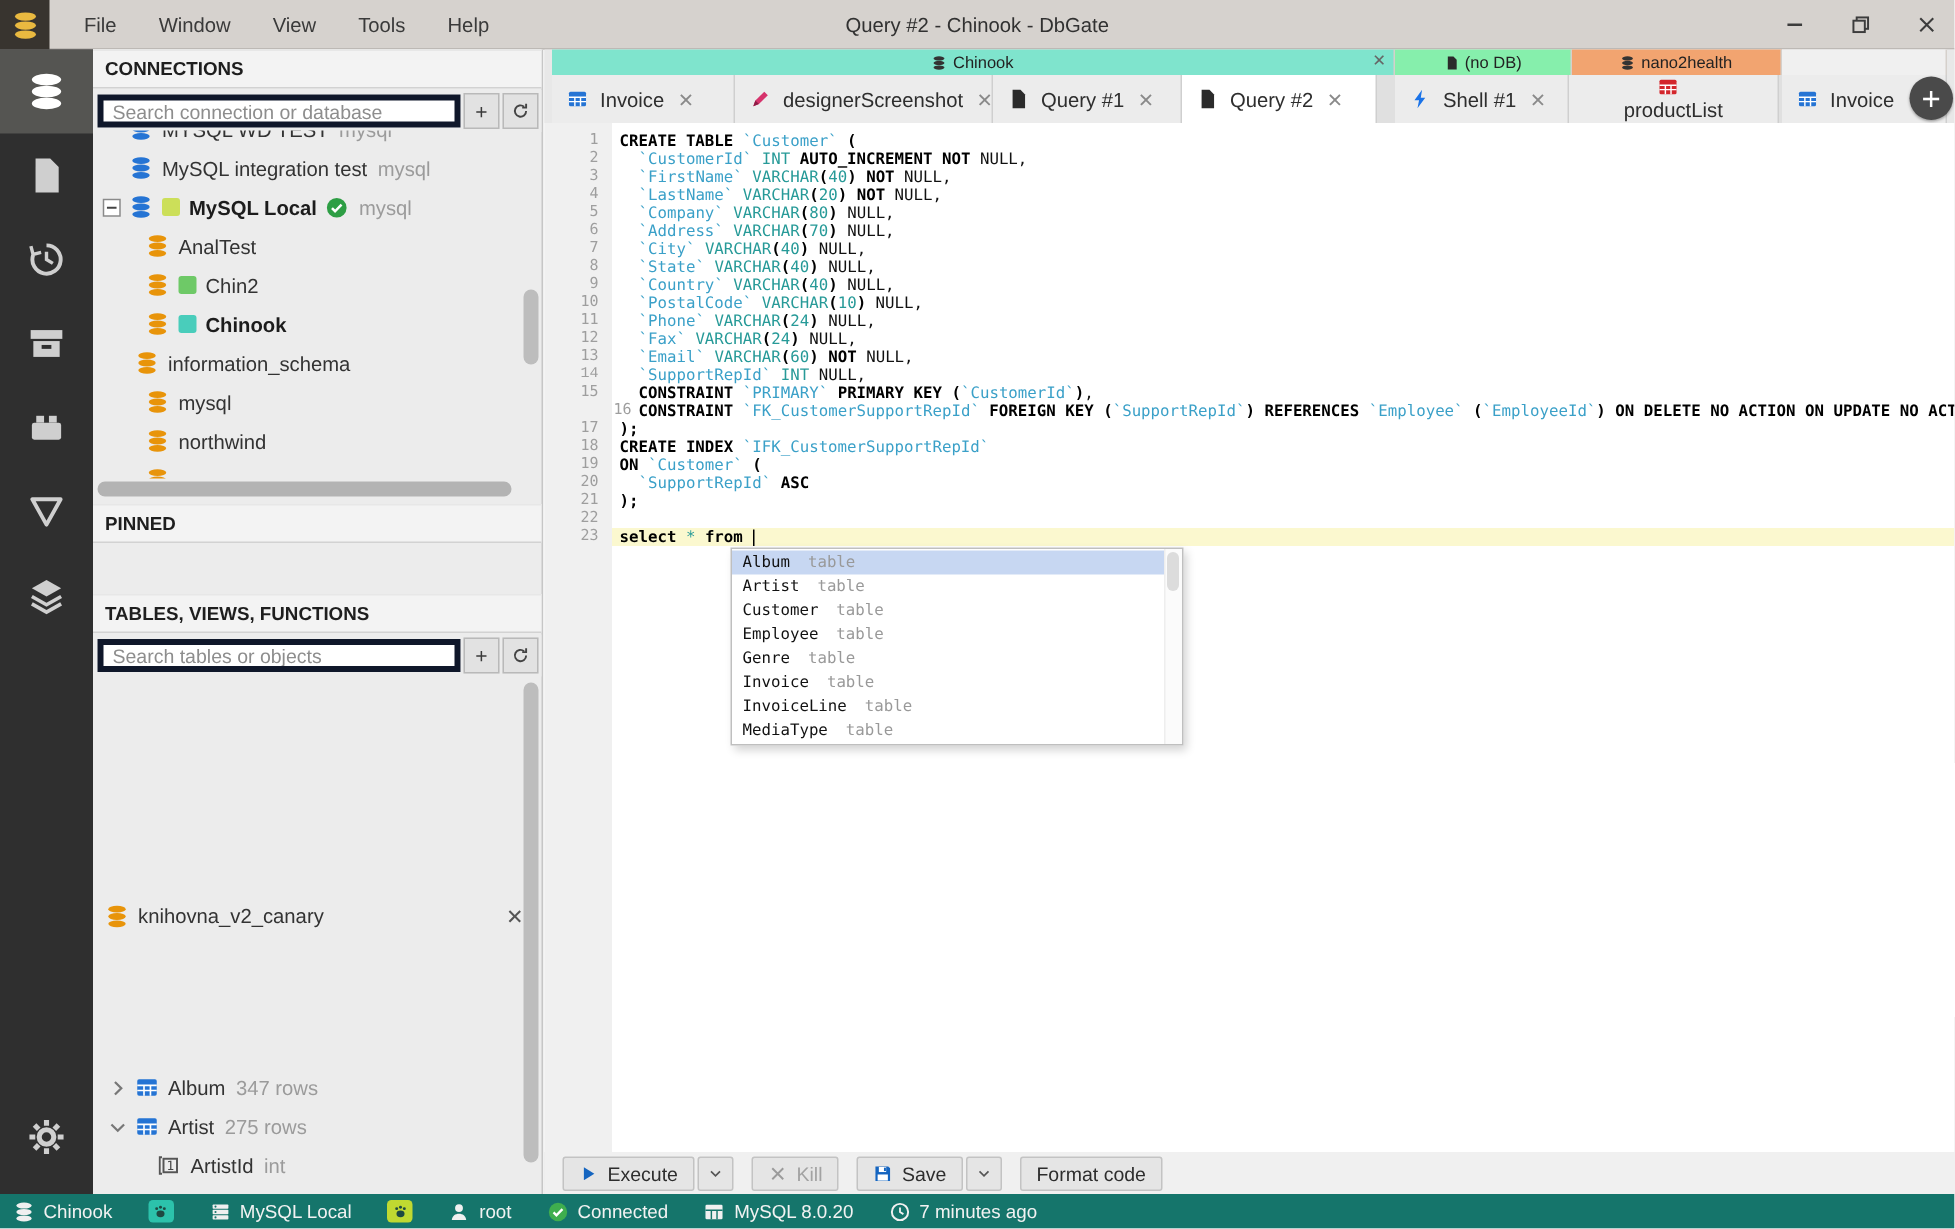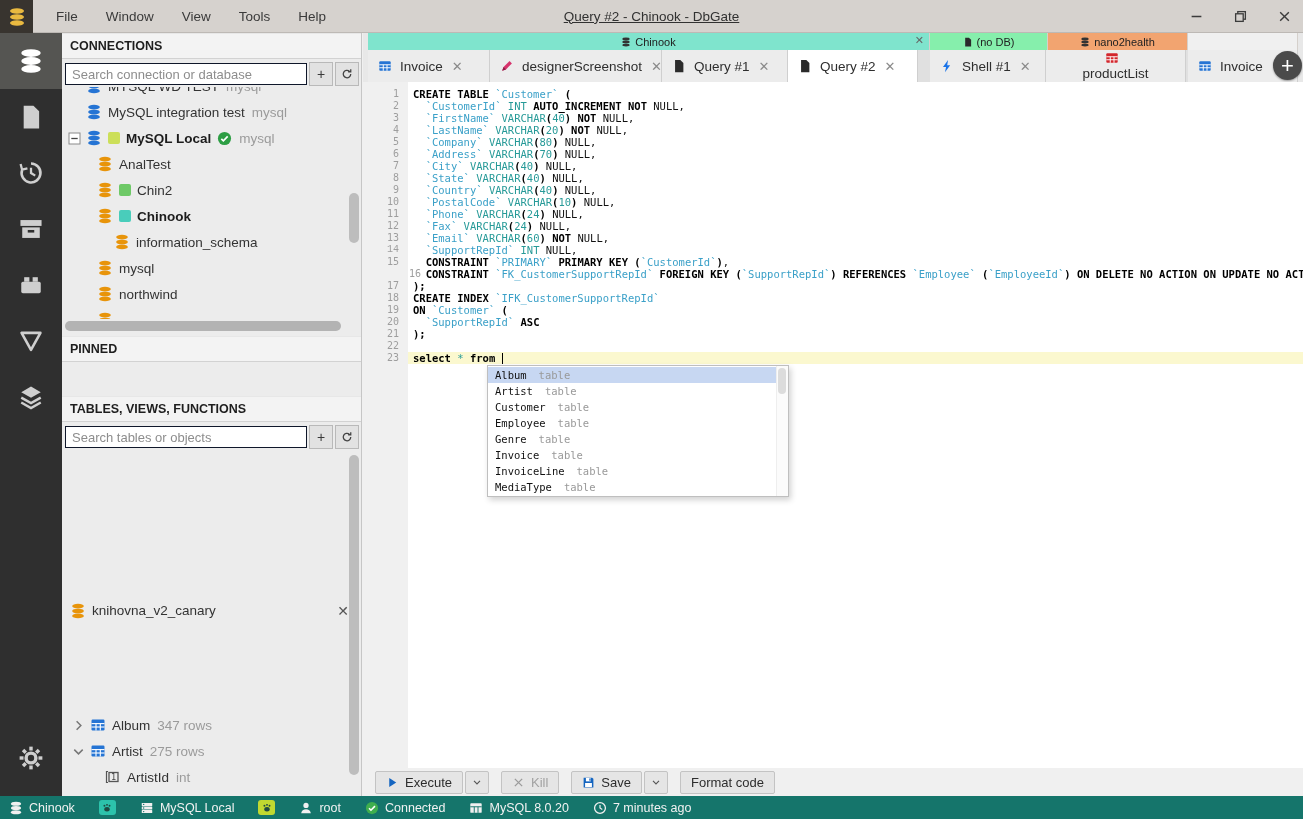--- a/index.html
+++ b/index.html
@@ -8,36 +8,36 @@
   .abs{position:absolute;}
   svg{display:block;}
 
   
   #titlebar{position:absolute;left:0;top:0;width:1303px;height:33px;background:#d6d2ce;
     border-bottom:1px solid #bdb9b5;display:flex;align-items:center;}
   #app-corner{position:absolute;left:0;top:0;width:33px;height:33px;background:#38342f;
     display:flex;align-items:center;justify-content:center;}
   #menubar{display:flex;margin-left:44px;gap:4px;}
   .menu-item{padding:3px 12px;font-size:13.5px;color:#3a3a3a;border-radius:3px;cursor:default;}
-  #win-title{position:absolute;left:0;right:0;text-align:center;font-size:13.5px;color:#313131;pointer-events:none;text-decoration:underline;}
+  #win-title{position:absolute;left:0;right:0;text-align:center;font-size:13.5px;color:#313131;pointer-events:none;}
   #win-controls{position:absolute;right:10px;top:0;height:33px;display:flex;align-items:center;gap:26px;}
   .win-btn{width:18px;height:18px;display:flex;align-items:center;justify-content:center;color:#3c3c3c;font-size:15px;}
 
   
   #rail{position:absolute;left:0;top:33px;width:62px;height:763px;background:#2f2f2f;}
   .rail-item{width:62px;height:56px;display:flex;align-items:center;justify-content:center;color:#cfcfcf;}
   .rail-item.active{background:#555552;color:#fff;}
   .rail-item.bottom{position:absolute;bottom:10px;left:0;}
 
   
   #leftpanel{position:absolute;left:62px;top:33px;width:300px;height:763px;background:#ececec;border-right:1px solid #c6c6c6;}
   .widget-header{background:#f3f3f3;border-top:1px solid #e7e7e7;border-bottom:1px solid #d2d2d2;
     font-size:12.5px;font-weight:700;color:#1e1e1e;padding-left:8px;display:flex;align-items:center;}
   .search-row{display:flex;align-items:center;background:#ececec;padding:2px 2px 2px 3px;}
-  .search-input{flex:1;height:22px;border:1px solid #0f172a;background:#fff;font-size:13px;padding:2px 6px;
+  .search-input{flex:1;height:22px;border:4px solid #0f172a;background:#fff;font-size:13px;padding:2px 6px;
     font-family:"Liberation Sans",sans-serif;color:#333;outline:none;}
   .search-input::placeholder{color:#8d8d8d;}
   .sq-btn{width:24px;height:24px;margin-left:2px;background:#e2e2e2;border:1px solid #b9b9b9;
     display:flex;align-items:center;justify-content:center;font-size:14px;color:#3a3a3a;}
   .tree{position:relative;overflow:hidden;}
   .tree-row{height:26px;display:flex;align-items:center;font-size:13.5px;color:#333;white-space:nowrap;}
   .tree-row .lbl.bold{font-weight:700;color:#1c1c1c;}
   .tree-row .secondary{color:#9b9b9b;margin-left:7px;}
   .expander{width:15px;height:15px;margin-right:4px;display:flex;align-items:center;justify-content:center;flex:none;}
   .t-icon{width:16px;height:16px;margin-right:6px;flex:none;display:flex;align-items:center;justify-content:center;}
@@ -322,21 +322,21 @@
             <g fill="#e8940a">
               <ellipse cx="8" cy="3.1" rx="5.8" ry="2.3"></ellipse>
               <ellipse cx="8" cy="8" rx="5.8" ry="2.3"></ellipse>
               <ellipse cx="8" cy="12.9" rx="5.8" ry="2.3"></ellipse>
             </g>
           </svg>
         </span>
         <span class="swatch" style="background:#49cdbb"></span>
         <span class="lbl bold">Chinook</span>
       </div>
-      <div class="tree-row" style="padding-left: 52px;">
+      <div class="tree-row" style="padding-left: 28px;">
         <span class="t-icon">
           <svg width="16" height="16" viewBox="0 0 16 16">
             <g fill="#e8940a">
               <ellipse cx="8" cy="3.1" rx="5.8" ry="2.3"></ellipse>
               <ellipse cx="8" cy="8" rx="5.8" ry="2.3"></ellipse>
               <ellipse cx="8" cy="12.9" rx="5.8" ry="2.3"></ellipse>
             </g>
           </svg>
         </span>
         <span class="lbl">information_schema</span>

